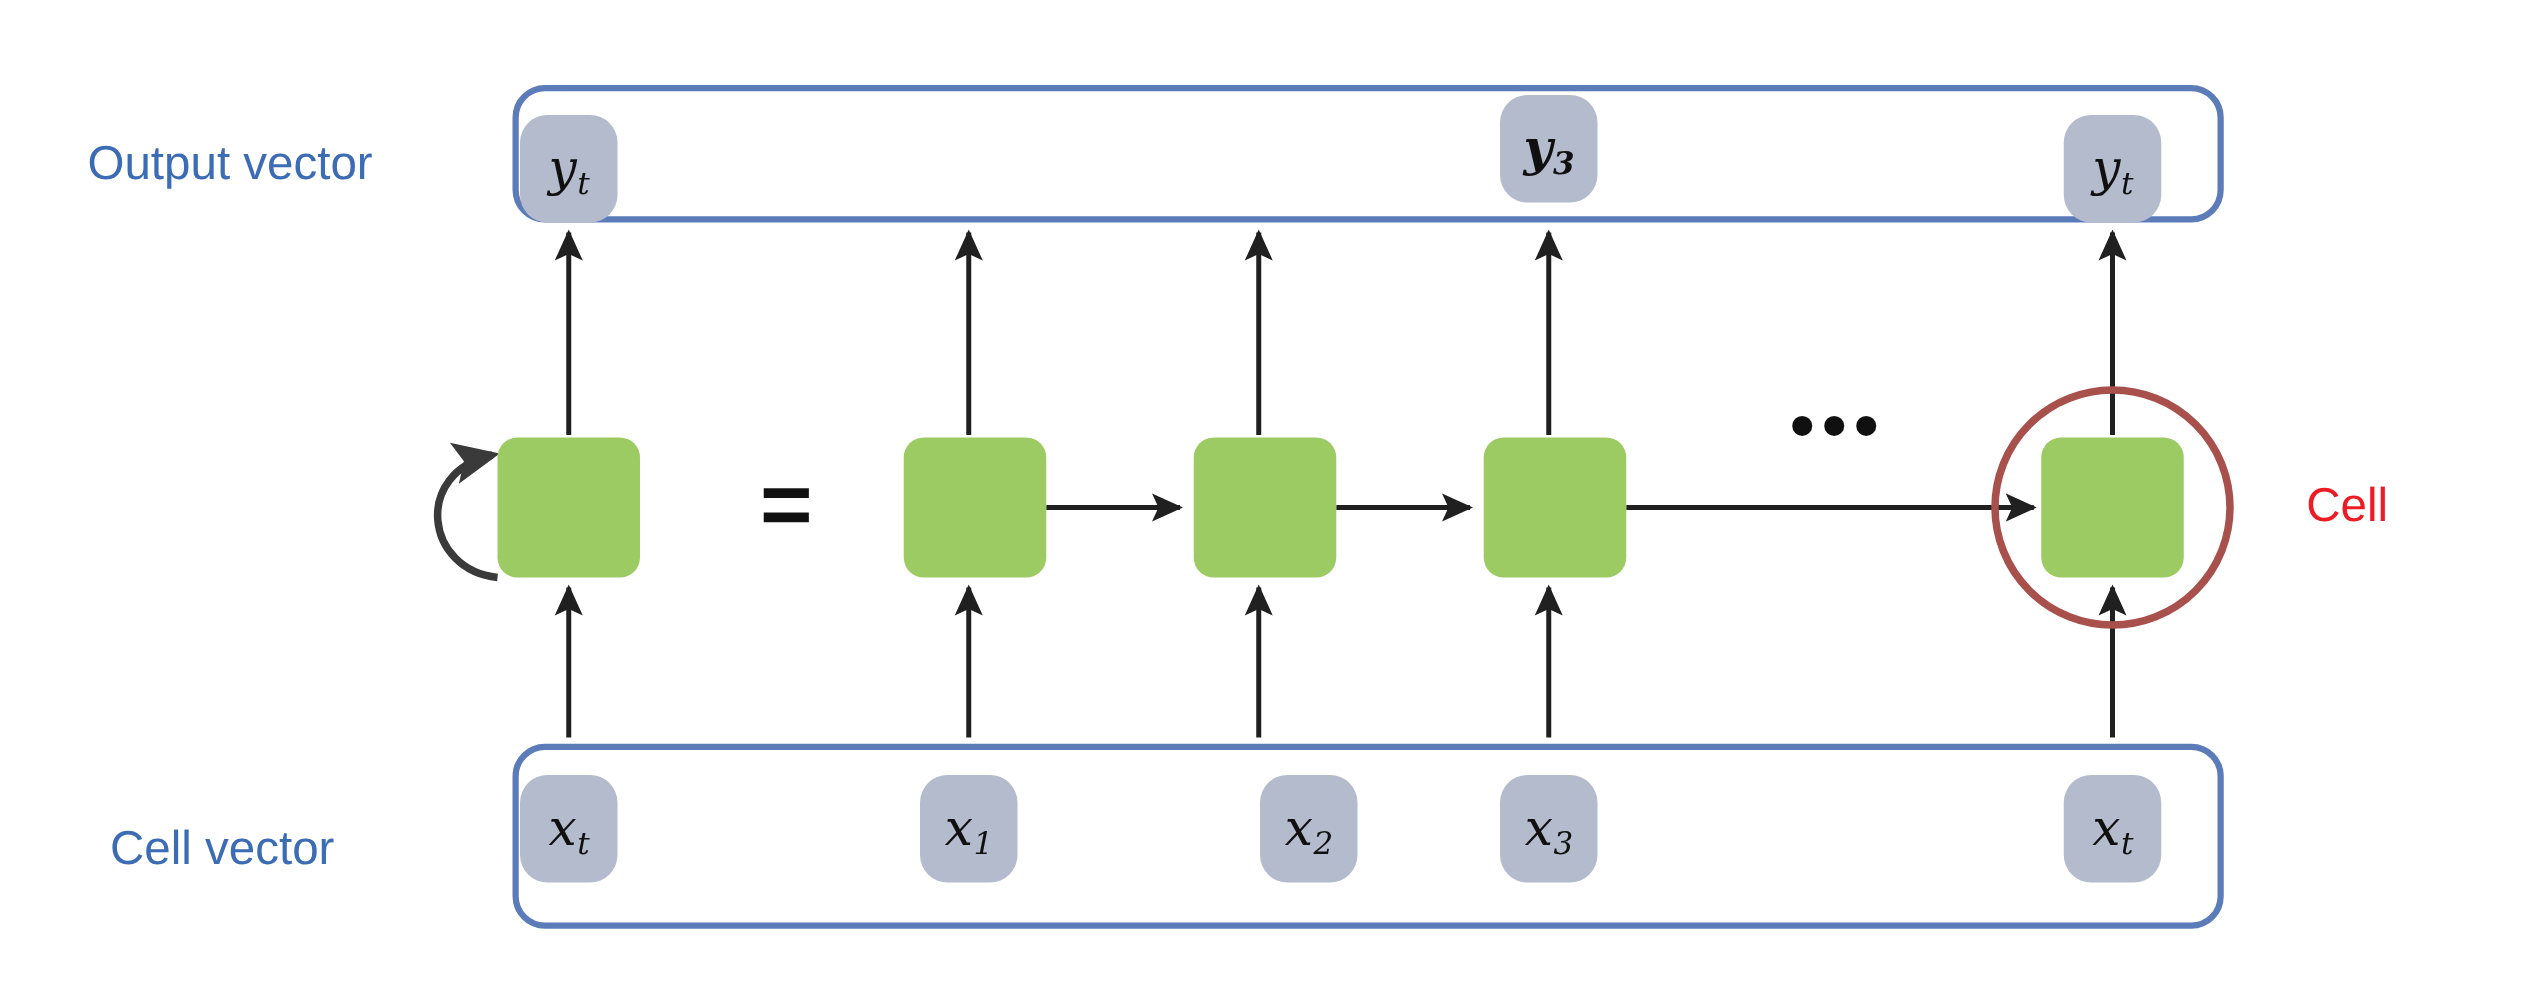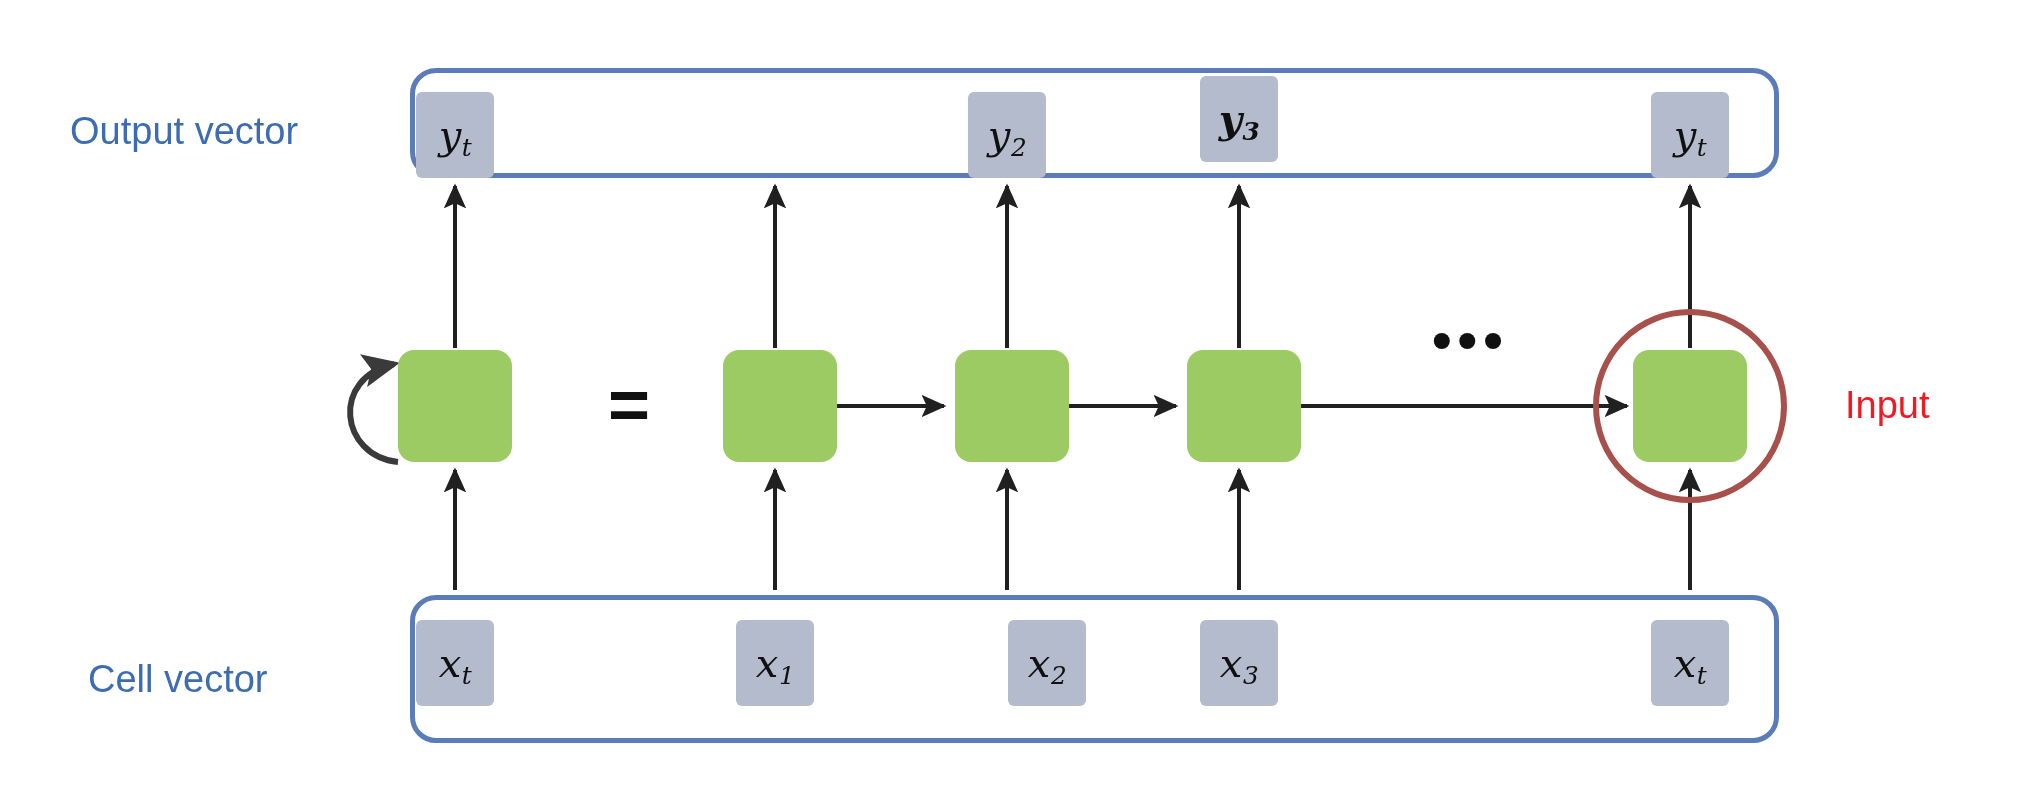--- a/index.html
+++ b/index.html
@@ -59,21 +59,21 @@
   }
   #container-output { left: 410px; top: 68px;  width: 1369px; height: 110px; }
   #container-input  { left: 410px; top: 595px; width: 1369px; height: 148px; }
 
   
   .vbox {
     position: absolute;
     width: 78px;
     height: 86px;
     background: #B3BBCD;
-    border-radius: 6px;
+    border-radius: 22px;
     display: flex;
     align-items: center;
     justify-content: center;
     box-sizing: border-box;
   }
   .vbox .tex {
     font-family: "DejaVu Serif", serif;
     font-style: italic;
     font-size: 40px;
     color: #101010;
@@ -161,35 +161,32 @@
     <line x1="1069" y1="406" x2="1176" y2="406" stroke="#202020" stroke-width="4" marker-end="url(#arrowhead)"></line>
     <line x1="1301" y1="406" x2="1627" y2="406" stroke="#202020" stroke-width="4" marker-end="url(#arrowhead)"></line>
 
     <circle cx="1690" cy="406" r="94" fill="none" stroke="#A8504C" stroke-width="6"></circle>
   </svg>
 
   <div id="label-output" class="side-label">Output vector</div>
 
   <div id="label-input" class="side-label">Cell vector</div>
 
-  <div class="cell-label">Input</div>
+  <div class="cell-label">Cell</div>
 
   <div id="equals-sign">=</div>
 
   <div id="ellipsis-dots">•••</div>
 
   <div id="container-output" class="vec-container"></div>
 
   <div id="container-input" class="vec-container"></div>
 
   <div class="vbox" style="left:416px; top:92px;">
     <span class="tex"><i>y</i><sub>t</sub></span>
-  </div>
-  <div class="vbox" style="left:968px; top:92px;">
-    <span class="tex"><i>y</i><sub>2</sub></span>
   </div>
   <div class="vbox" style="left:1200px; top:76px;font-weight:bold;">
     <span class="tex"><i>y</i><sub>3</sub></span>
   </div>
   <div class="vbox" style="left:1651px; top:92px;">
     <span class="tex"><i>y</i><sub>t</sub></span>
   </div>
 
   <div class="gcell" style="left:398px; top:350px;"></div>
   <div class="gcell" style="left:723px; top:350px;"></div>

